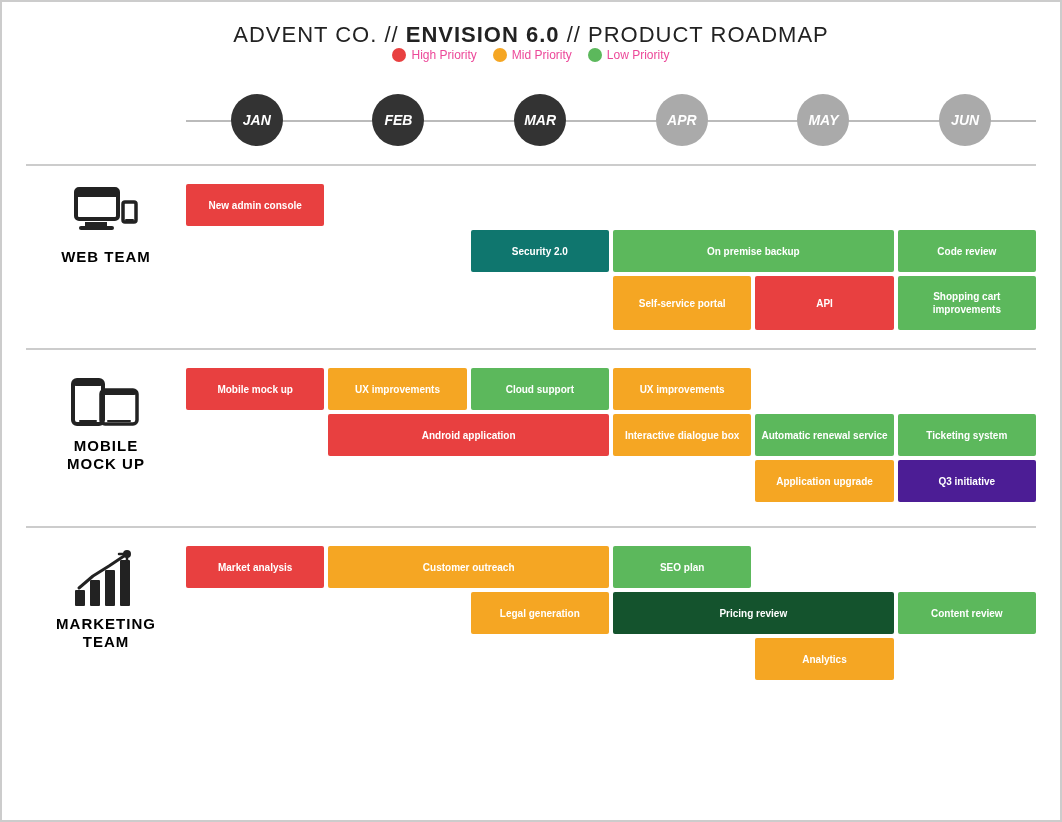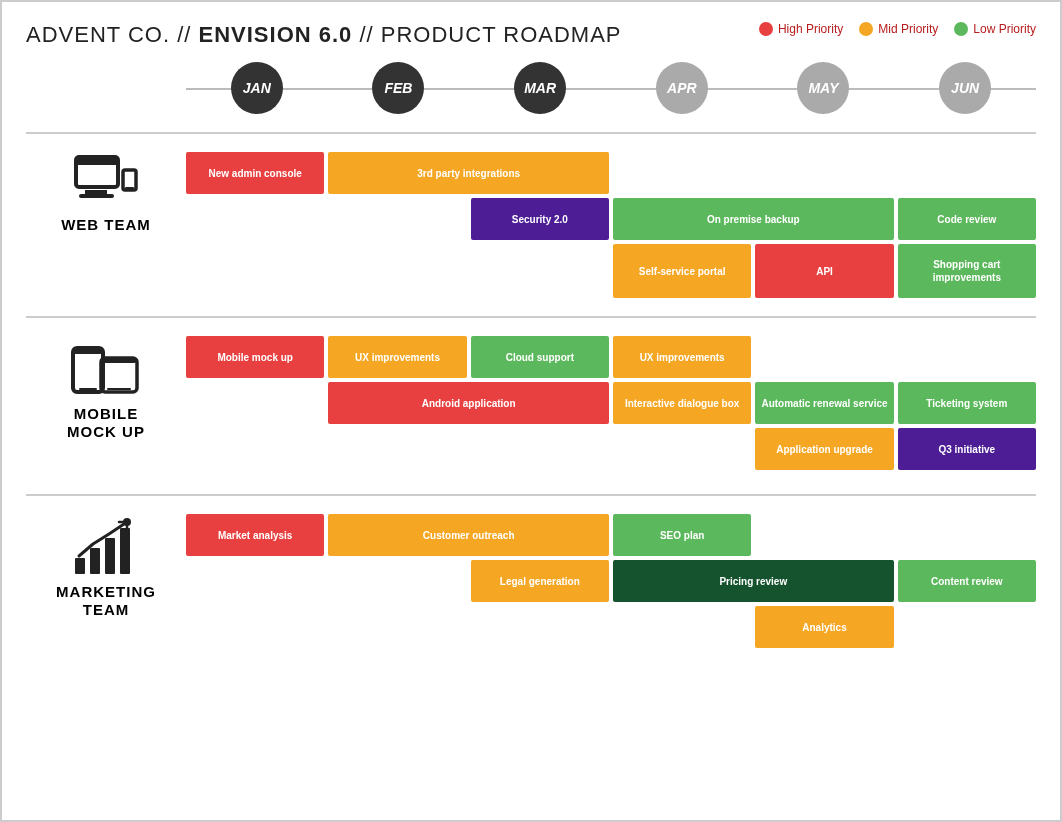--- a/index.html
+++ b/index.html
@@ -13,44 +13,45 @@
     }
 
     .page {
       padding: 20px 24px;
       background: #fff;
     }
 
     
     .header {
       display: flex;
-      align-items: flex-start;
+      align-items: center;
       justify-content: space-between;
-      margin-bottom: 14px;
+      margin-bottom: 32px;
+      flex-direction: column;
     }
     .header-title {
       font-size: 22px;
       font-weight: 400;
       letter-spacing: 1px;
       color: #222;
     }
     .header-title strong {
       font-weight: 800;
     }
     .legend {
       display: flex;
       align-items: center;
       gap: 16px;
     }
     .legend-item {
       display: flex;
       align-items: center;
       gap: 5px;
       font-size: 12px;
-      color: #b91c1c;
+      color: #ec4899;
     }
     .legend-dot {
       width: 14px;
       height: 14px;
       border-radius: 50%;
     }
 
     
     .timeline-header {
       display: flex;
@@ -194,22 +195,21 @@
     <rect x="5" y="5" width="42" height="8" rx="2" ry="2" fill="#222"></rect>
     <rect x="14" y="38" width="22" height="4" fill="#222"></rect>
     <rect x="8" y="42" width="35" height="4" rx="2" fill="#222"></rect>
     <rect x="52" y="18" width="13" height="20" rx="2" ry="2" fill="none" stroke="#222" stroke-width="3.5"></rect>
     <rect x="54" y="35" width="9" height="2" rx="1" fill="#222"></rect>
   </svg></div>
           <div class="team-name">WEB TEAM</div>
         </div>
         <div class="team-grid">
           <div class="task-block" style="background: rgb(232, 64, 64); grid-area: 1 / 1 / auto / span 1;">New admin console</div>
-          <div class="task-block" style="background: rgb(245, 166, 35); grid-area: 1 / 2 / auto / span 2;">3rd party integrations</div>
-          <div class="task-block" style="background: #4c1d95; grid-area: 2 / 3 / auto / span 1;">Security 2.0</div>
+          <div class="task-block" style="background: #0f766e; grid-area: 2 / 3 / auto / span 1;">Security 2.0</div>
           <div class="task-block" style="background: rgb(92, 184, 92); grid-area: 2 / 4 / auto / span 2;">On premise backup</div>
           <div class="task-block" style="background: rgb(92, 184, 92); grid-area: 2 / 6 / auto / span 1;">Code review</div>
           <div class="task-block" style="background: rgb(245, 166, 35); grid-area: 3 / 4 / auto / span 1;">Self-service portal</div>
           <div class="task-block" style="background: rgb(232, 64, 64); grid-area: 3 / 5 / auto / span 1;">API</div>
           <div class="task-block" style="background: rgb(92, 184, 92); grid-area: 3 / 6 / auto / span 1;">Shopping cart improvements</div>
         </div>
       </div>
       <hr class="section-divider">
       <div class="team-section">
         <div class="team-label">

